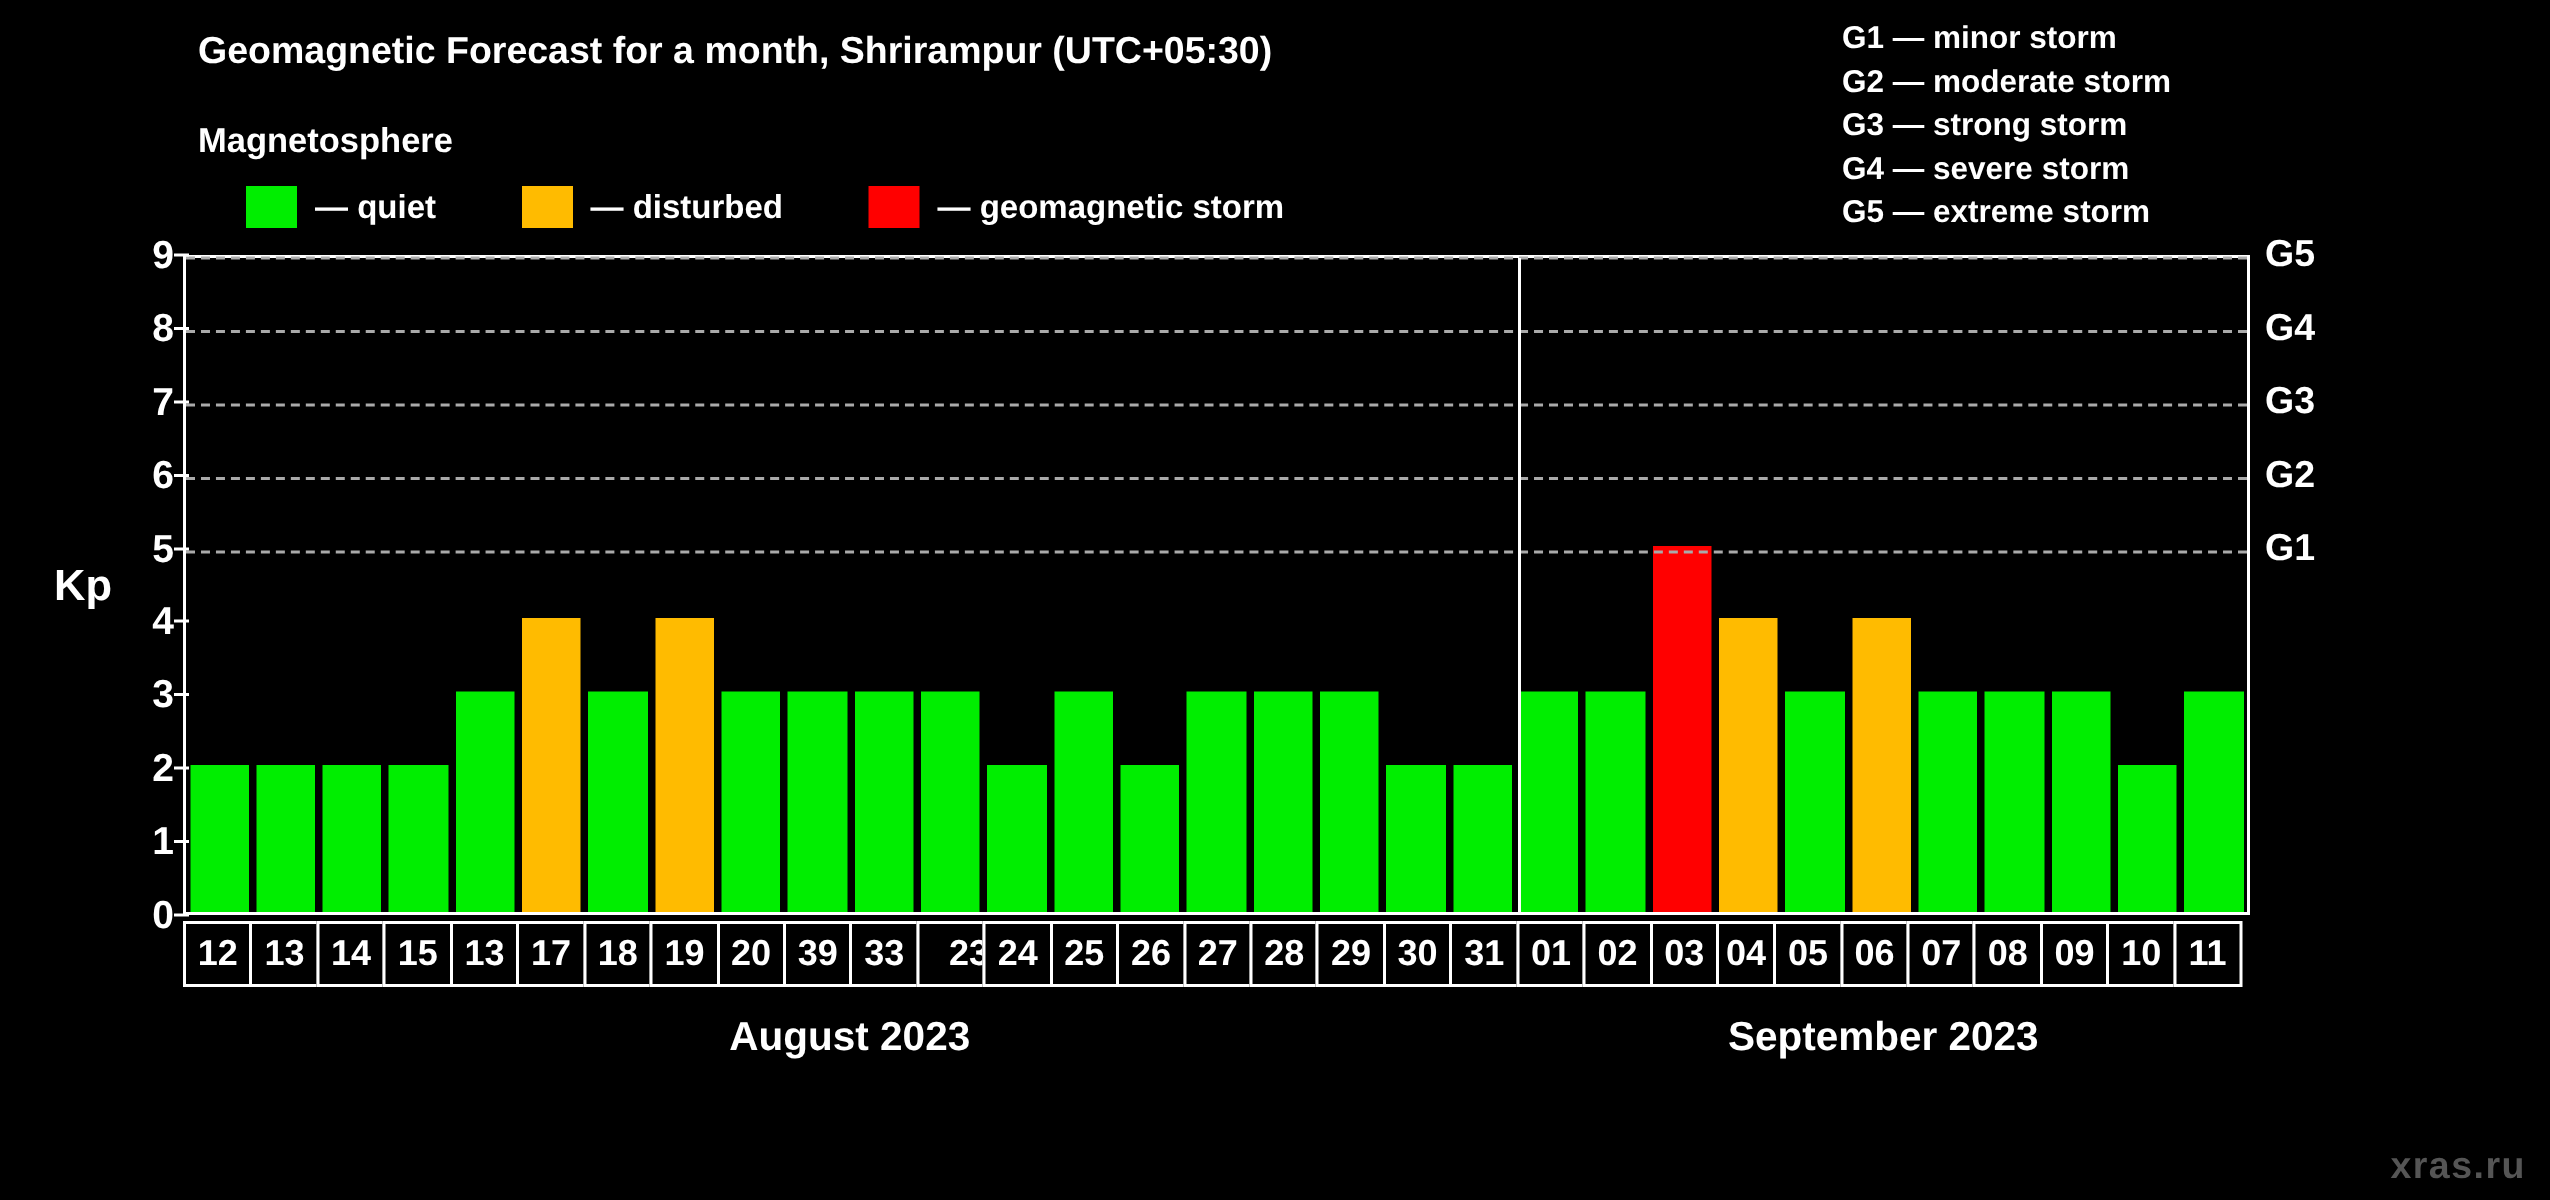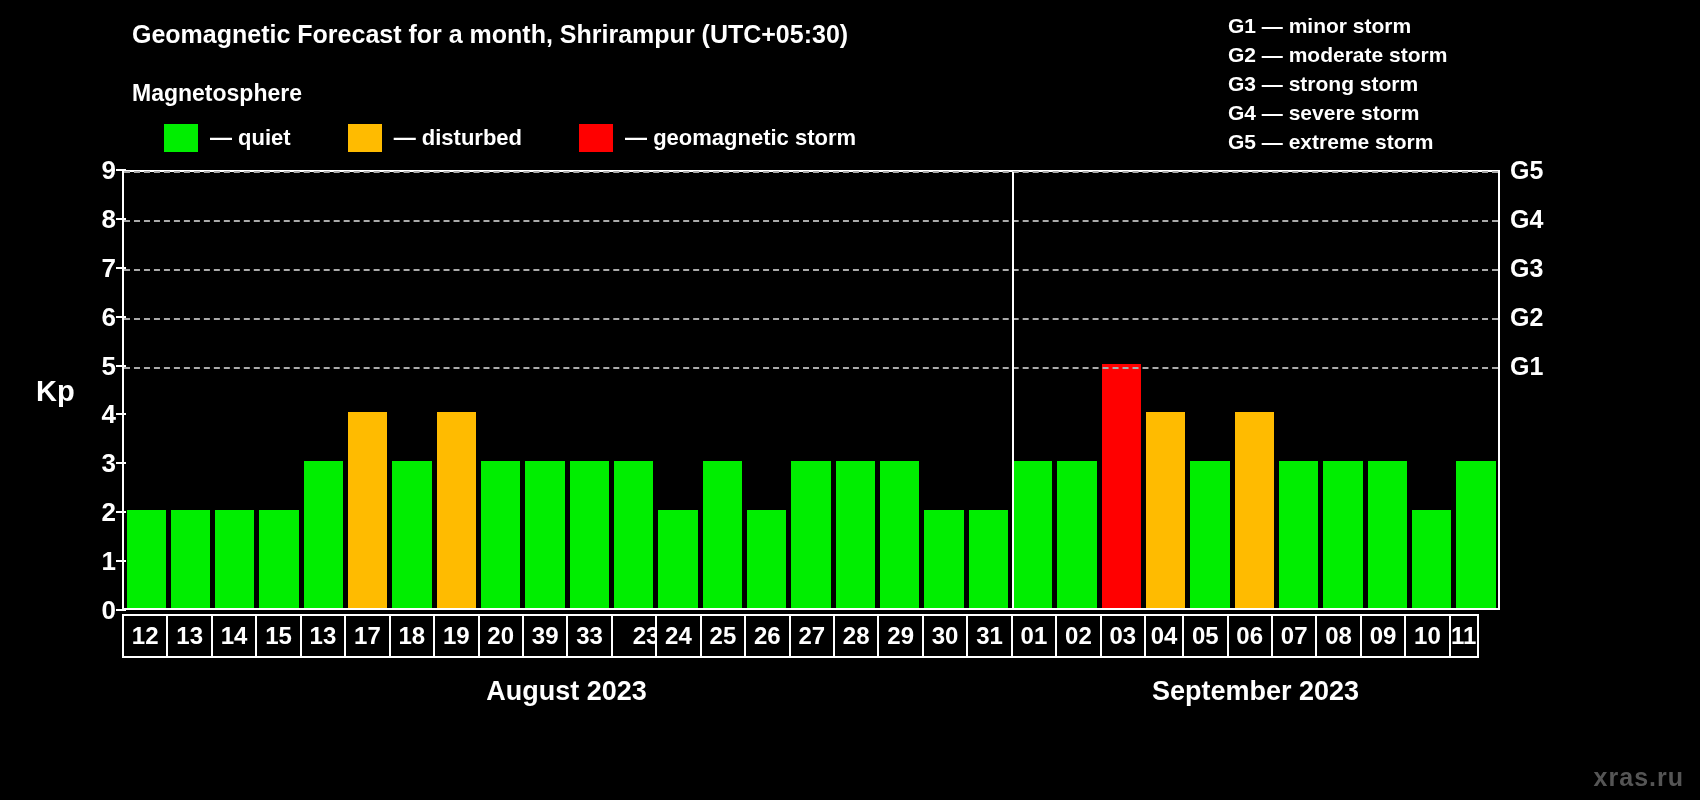--- a/index.html
+++ b/index.html
@@ -293,21 +293,21 @@
       <div class="day-cell" style="width: 46.4516px;">01</div>
       <div class="day-cell" style="width: 46.4516px;">02</div>
       <div class="day-cell" style="width: 46.4516px;">03</div>
       <div class="day-cell" style="width: 40px;">04</div>
       <div class="day-cell" style="width: 46.4516px;">05</div>
       <div class="day-cell" style="width: 46.4516px;">06</div>
       <div class="day-cell" style="width: 46.4516px;">07</div>
       <div class="day-cell" style="width: 46.4516px;">08</div>
       <div class="day-cell" style="width: 46.4516px;">09</div>
       <div class="day-cell" style="width: 46.4516px;">10</div>
-      <div class="day-cell" style="width: 30px;">11</div>
+      <div class="day-cell" style="width: 46px;">11</div>
     </div>
 
   <div id="month-captions">
       <div class="month-caption" style="left: 366.516px; width: 400px;">August 2023</div>
       <div class="month-caption" style="left: 1055.52px; width: 400px;">September 2023</div>
     </div>
 
   <div class="watermark">xras.ru</div>
 <div class="y-tick" style="top: 169px;"></div>
     <div class="y-tick" style="top: 217.889px;"></div>

